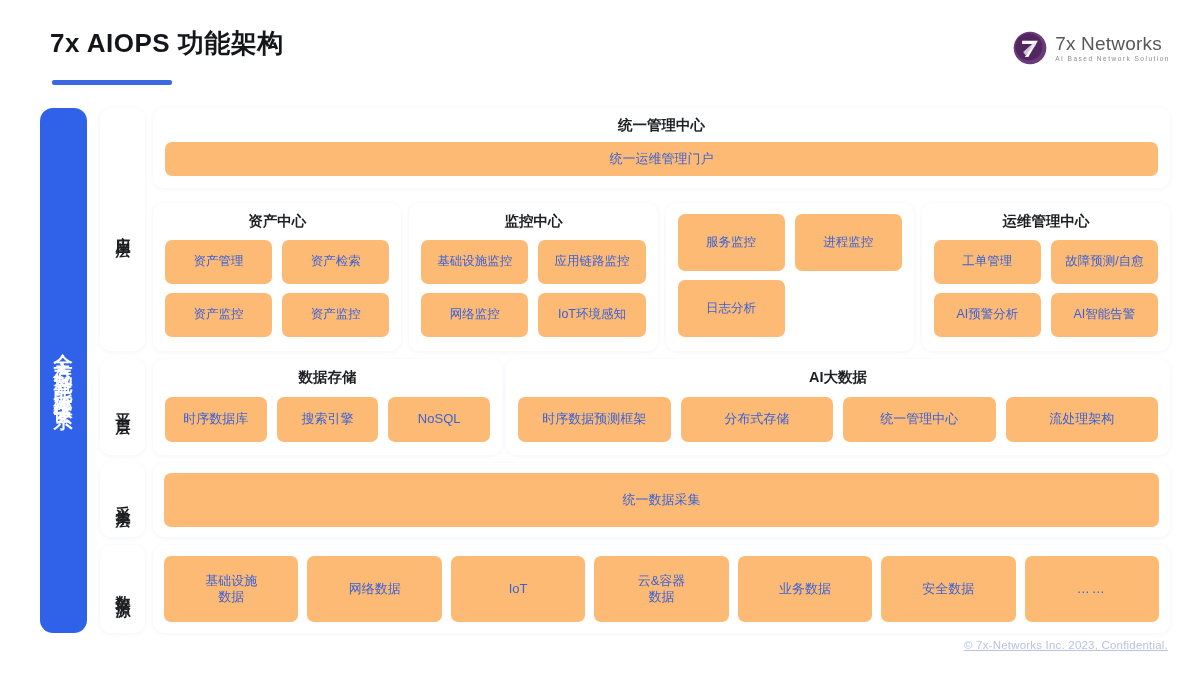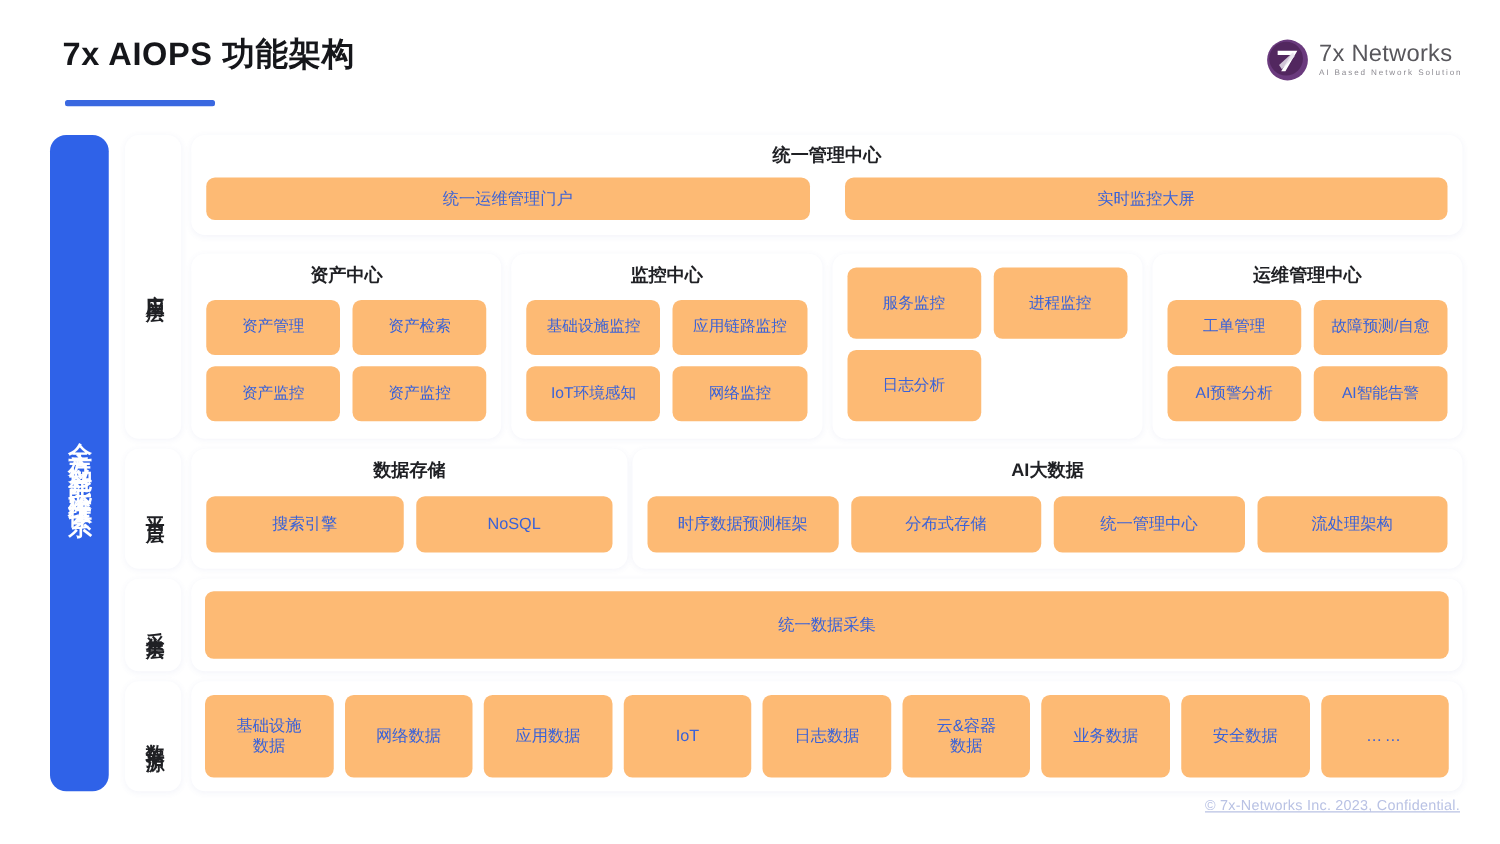--- a/index.html
+++ b/index.html
@@ -168,43 +168,42 @@
       <div class="layer-row" id="row-app">
         <div class="layer-label">
           <span>应用层</span>
         </div>
         <div class="layer-body">
 
           <div class="card umc-card">
             <div class="card-title umc-title">统一管理中心</div>
             <div class="umc-chips">
               <div class="chip">统一运维管理门户</div>
-              <div class="chip">实时监控大屏</div>
             </div>
           </div>
 
           <div class="center-cards">
 
             <div class="card center-card">
               <div class="card-title">资产中心</div>
               <div class="chip-grid">
                 <div class="chip">资产管理</div>
                 <div class="chip">资产检索</div>
                 <div class="chip">资产监控</div>
                 <div class="chip">资产监控</div>
               </div>
             </div>
 
             <div class="card center-card">
               <div class="card-title">监控中心</div>
               <div class="chip-grid">
                 <div class="chip">基础设施监控</div>
                 <div class="chip">应用链路监控</div>
+                <div class="chip">网络监控</div>
                 <div class="chip">IoT环境感知</div>
-                <div class="chip">网络监控</div>
               </div>
             </div>
 
             <div class="card center-card">
               <div class="chip-grid">
                 <div class="chip">服务监控</div>
                 <div class="chip">进程监控</div>
                 <div class="chip">日志分析</div>
               </div>
             </div>
@@ -225,20 +224,21 @@
 
       <div class="layer-row" id="row-plat">
         <div class="layer-label">
           <span>平台层</span>
         </div>
         <div class="layer-body">
 
           <div class="card plat-card" id="card-storage">
             <div class="card-title">数据存储</div>
             <div class="plat-chips">
+              <div class="chip">时序数据库</div>
               <div class="chip">搜索引擎</div>
               <div class="chip">NoSQL</div>
             </div>
           </div>
 
           <div class="card plat-card" id="card-ai">
             <div class="card-title">AI大数据</div>
             <div class="plat-chips">
               <div class="chip">时序数据预测框架</div>
               <div class="chip">分布式存储</div>
@@ -264,23 +264,21 @@
       <div class="layer-row" id="row-data">
         <div class="layer-label">
           <span>数据源</span>
         </div>
         <div class="layer-body">
           <div class="card data-card">
             <div class="data-chips">
               <div class="chip">基础设施
 数据</div>
               <div class="chip">网络数据</div>
-              <div class="chip">应用数据</div>
               <div class="chip">IoT</div>
-              <div class="chip">日志数据</div>
               <div class="chip">云&amp;容器
 数据</div>
               <div class="chip">业务数据</div>
               <div class="chip">安全数据</div>
               <div class="chip chip-dots">……</div>
             </div>
           </div>
         </div>
       </div>
 

